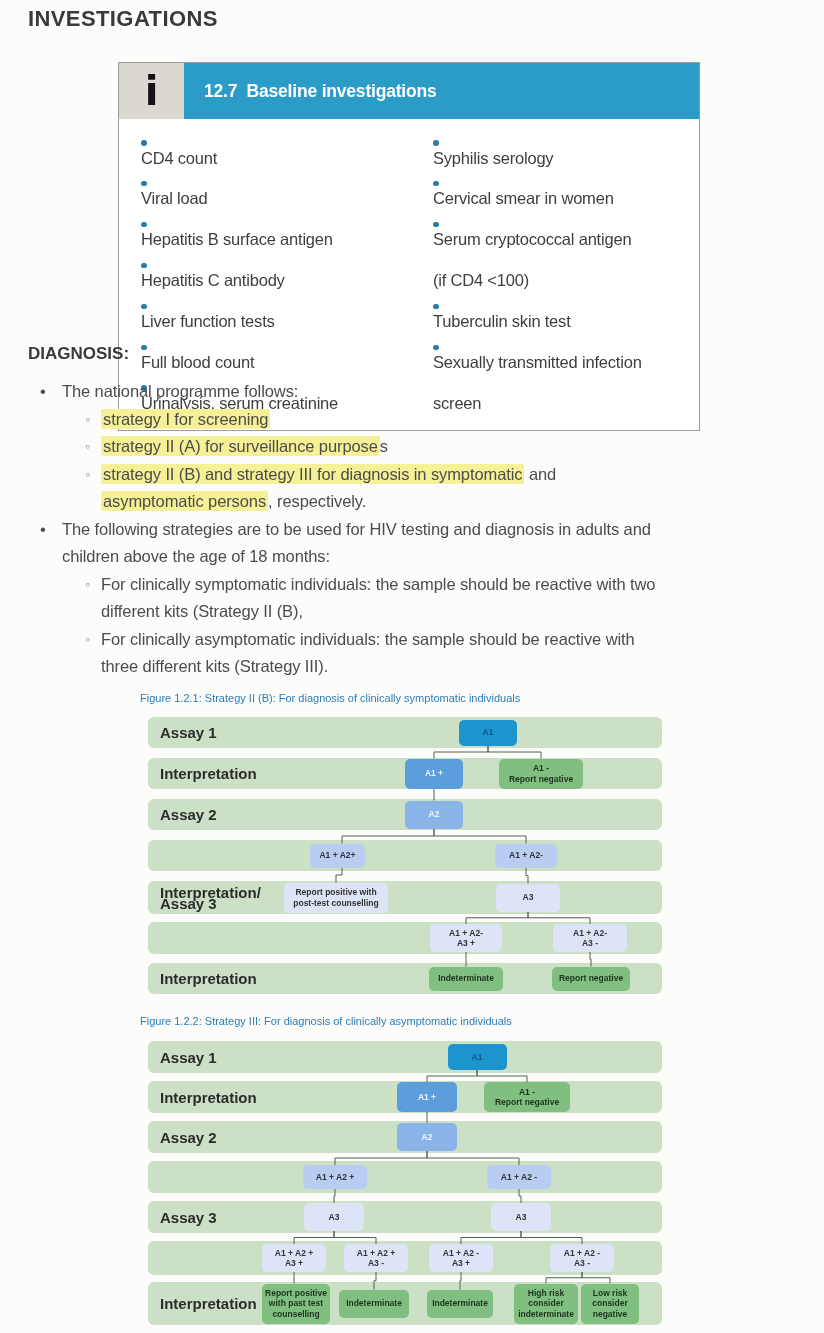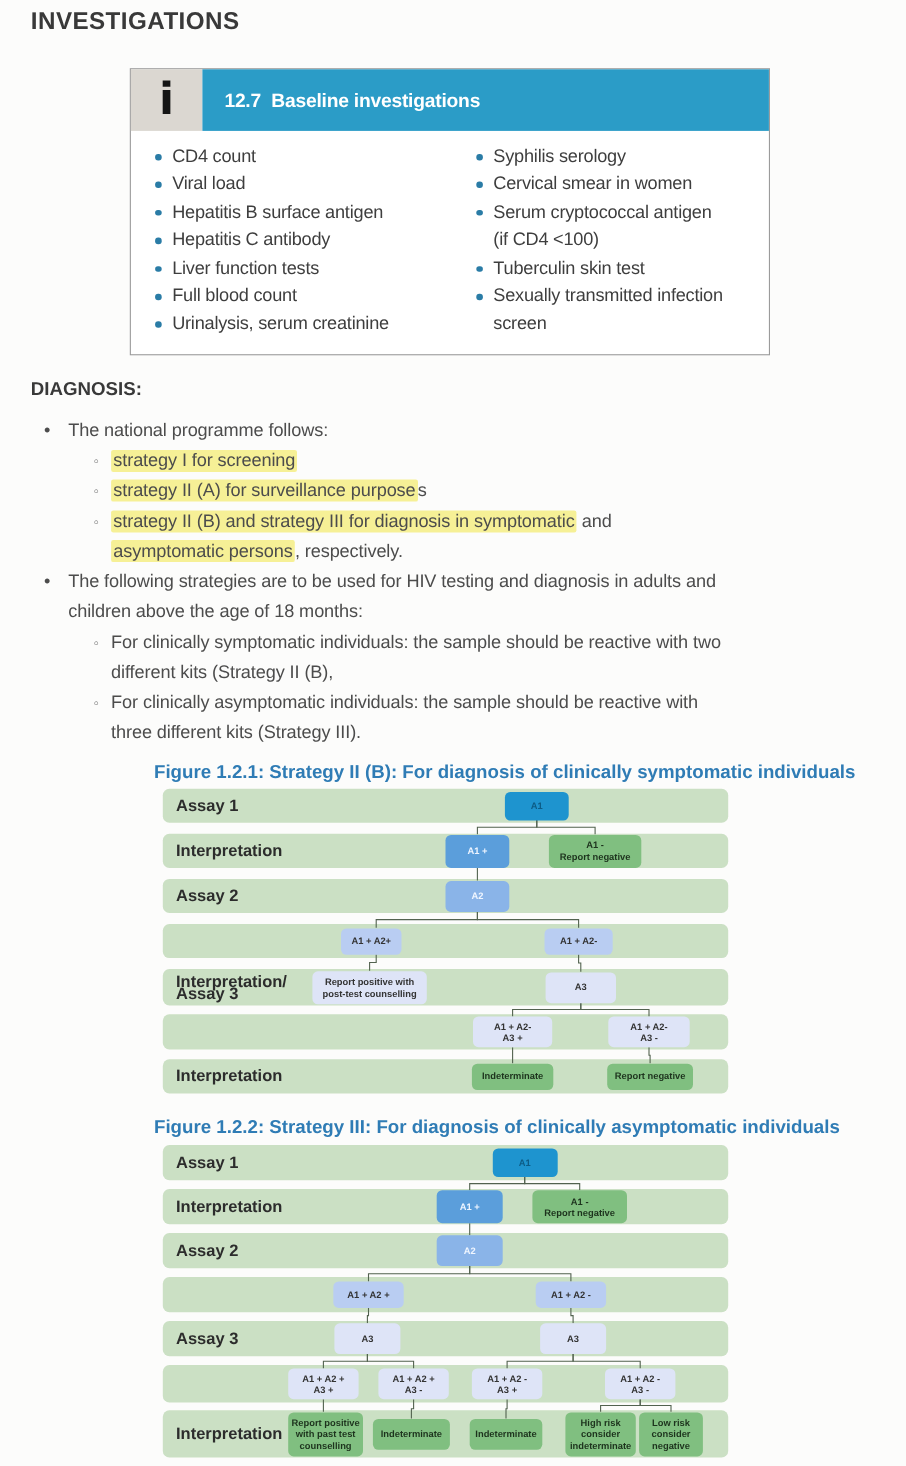--- a/index.html
+++ b/index.html
@@ -14,37 +14,37 @@
             border:1px solid #9b9b9b;background:#fff;box-sizing:border-box;}
   .box-header{display:flex;height:56px;}
   .icon-cell{width:65px;background:var(--icon-bg);display:flex;align-items:center;
              justify-content:center;font-size:40px;font-weight:900;color:#141414;
              font-family:"DejaVu Sans", sans-serif;line-height:1;}
   .bar{flex:1;background:var(--header-blue);color:#fff;display:flex;align-items:center;
        padding-left:20px;font-size:17.5px;font-weight:700;white-space:pre;letter-spacing:-.2px;}
   .box-body{display:flex;padding:11px 8px 14px 22px;}
   .col1{width:292px;}
   .col2{flex:1;}
-  .b-item{display:flex;line-height:25.4px;font-size:16.5px;color:#3e3e3e;letter-spacing:-.2px;}
+  .b-item{display:flex;line-height:25.4px;font-size:16.5px;color:#3e3e3e;letter-spacing:-.2px;flex-direction:column;}
   .dot{width:5.5px;height:5.5px;border-radius:50%;background:var(--bullet-blue);
        margin:10px 10px 0 0;flex:none;}
   .dot.hidden{background:transparent;}
 
   
   .h2{position:absolute;left:28px;top:344px;font-size:17px;font-weight:700;color:#393939;}
   .diag-list{position:absolute;left:40px;top:378px;width:762px;}
   .diag-item{display:flex;font-size:16.5px;color:#4c4c4c;line-height:27.5px;letter-spacing:-.1px;}
   .diag-item .mk{flex:none;}
   .diag-item.bullet .mk{width:22px;color:#4c4c4c;}
   .diag-item.sub{margin-left:45px;}
   .diag-item.sub .mk{width:16px;color:#8a8a8a;font-size:14px;}
   .hl{background:var(--highlight-yellow);padding:1px 2px;border-radius:2px;}
 
   
-  .fig-title{position:absolute;font-size:17px;font-weight:700;
+  .fig-title{position:absolute;font-size:11px;font-weight:400;
              color:var(--figure-title-blue);letter-spacing:0;}
   .fig-canvas{position:absolute;}
   .band{position:absolute;left:0;width:100%;background:var(--band-green);
         border-radius:6px;display:flex;align-items:center;box-sizing:border-box;
         padding-left:12px;}
   .band-label{font-size:15px;font-weight:700;color:#2c2c2c;line-height:11px;
               white-space:pre-line;}
   .edges{position:absolute;left:0;top:0;pointer-events:none;}
   .edge{stroke:var(--connector);fill:none;stroke-width:1;}
   .node{position:absolute;border-radius:5px;display:flex;align-items:center;

